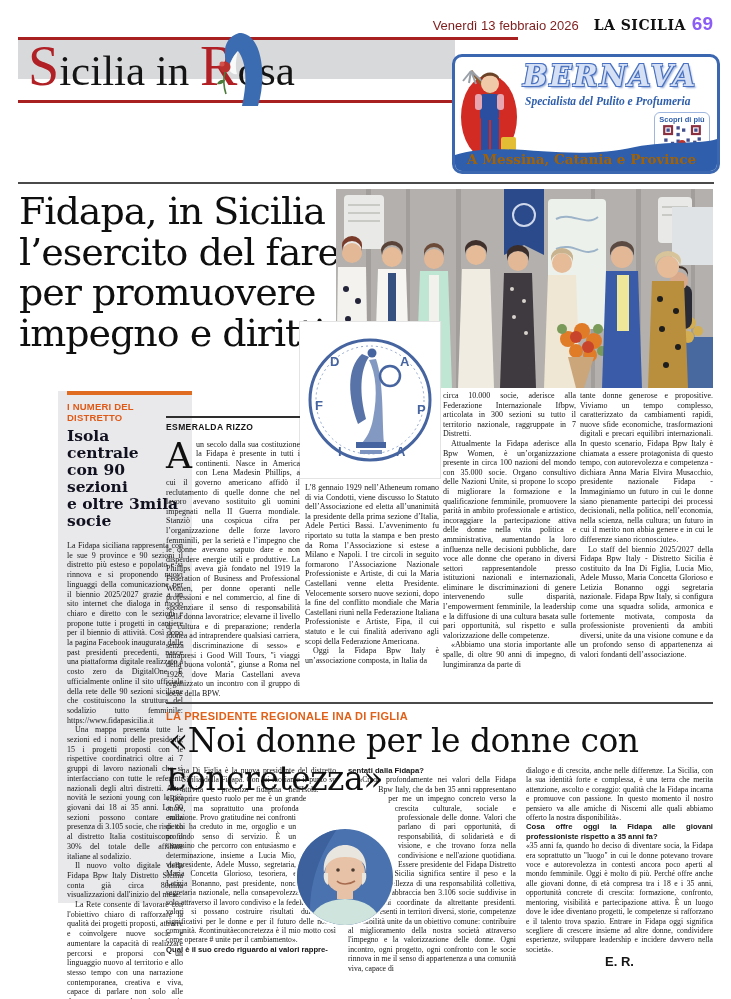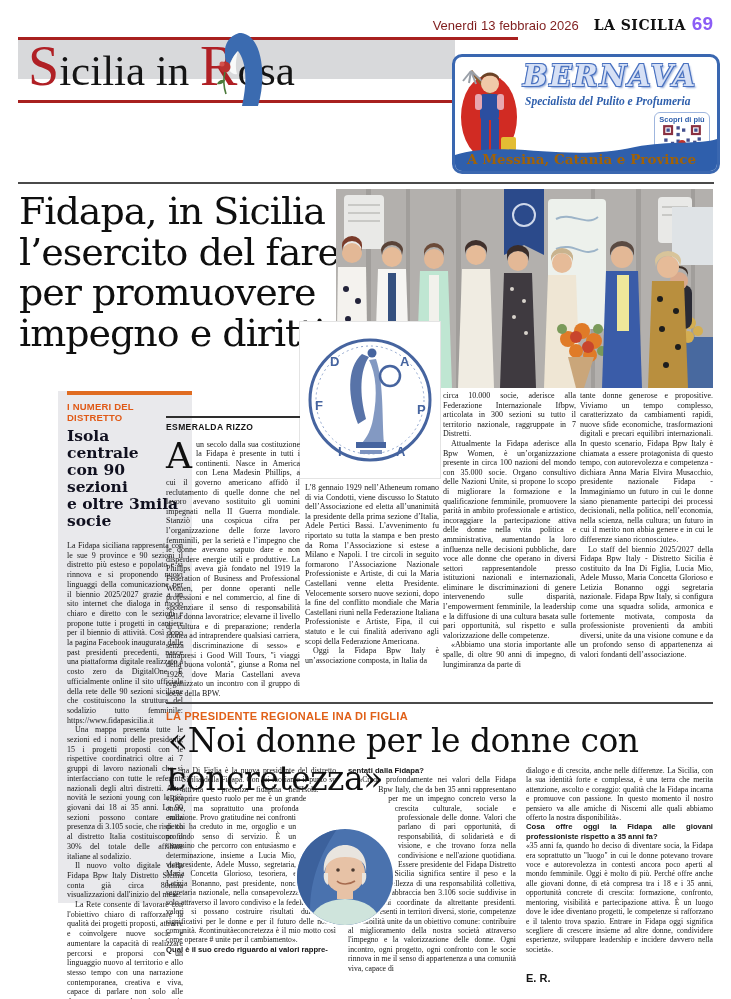--- a/index.html
+++ b/index.html
@@ -57,21 +57,21 @@
   .sidebar{position:absolute;left:18px;top:391px;width:134px;height:512px;background:#e9e9ec;margin-left:40px;}
   .sidebar-bar{position:absolute;left:9px;top:0;right:0;height:4px;background:#e06c21;}
   .sidebar-inner{padding:10px 9px 0 9px;}
   .sidebar-kicker{font-family:"Liberation Sans",sans-serif;font-weight:bold;font-size:9.5px;
                   color:#e05a17;letter-spacing:.2px;}
   .sidebar-title{font-family:"DejaVu Serif",serif;font-weight:bold;font-size:15.5px;line-height:17px;
                  color:#10101f;margin-top:4px;}
   .sidebar-body{margin-top:12px;font-size:8px;line-height:9.7px;text-align:justify;}
   .sidebar-body p{margin:0;}
   .sidebar-body p + p{text-indent:8px;}
-  .sig{font-family:"Liberation Sans",sans-serif;font-weight:bold;font-size:11px;text-align:left;margin-top:20px;}
+  .sig{font-family:"Liberation Sans",sans-serif;font-weight:bold;font-size:13px;text-align:center;margin-top:3px;}
 
   
   .col{position:absolute;font-size:8px;line-height:9.6px;text-align:justify;}
   .col p{margin:0;}
   .col p.indent{text-indent:8px;}
   #col1{left:166px;top:388px;width:134px;margin-top:28px;}
   #col2{left:305px;top:388px;width:134px;padding-top:95px;}
   #col3{left:443px;top:391px;width:133px;}
   #col4{left:580px;top:391px;width:133px;}
   .byline-rule{height:2px;background:#2e2e2e;margin-bottom:5px;}

